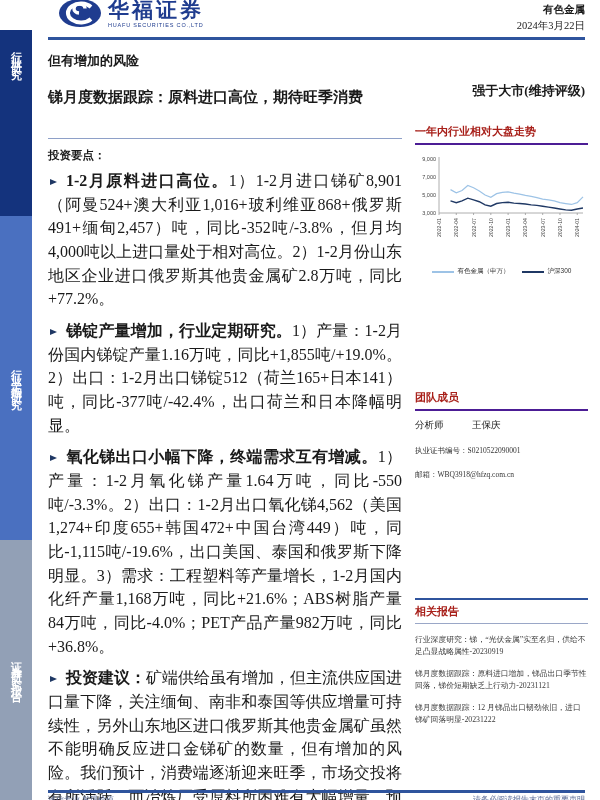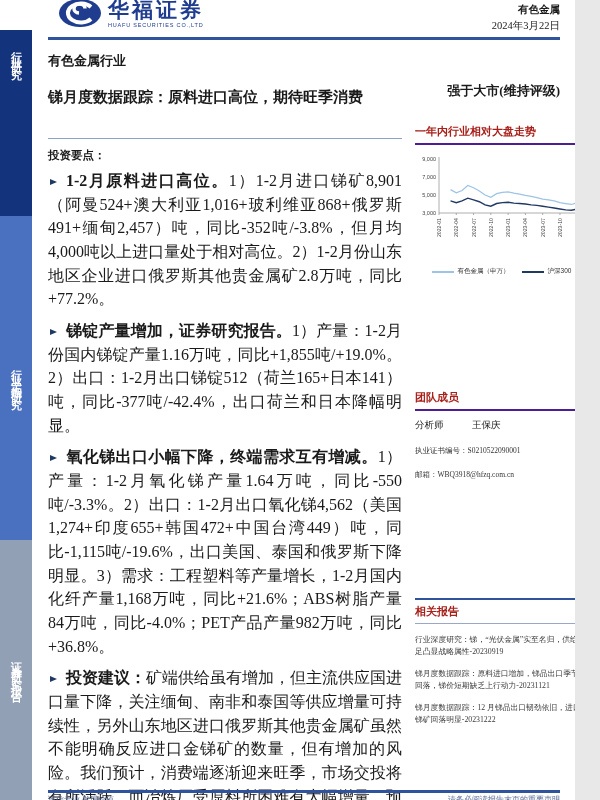--- a/index.html
+++ b/index.html
@@ -1,17 +1,17 @@
 <!DOCTYPE html>
 <html><head>
 <meta charset="utf-8">
 <style>
   html,body{margin:0;padding:0;background:#e8e8e8;}
-  .page{position:relative;width:543px;height:800px;background:#fff;overflow:hidden;
-        font-family:"Liberation Serif","DejaVu Serif",serif;color:#1a1a1a;padding-left:32px;}
+  .page{position:relative;width:600px;height:800px;background:#fff;overflow:hidden;
+        font-family:"Liberation Serif","DejaVu Serif",serif;color:#1a1a1a;}
   
   .sideseg{position:absolute;left:0;width:32px;display:flex;justify-content:center;}
   .seg1{top:30px;height:186px;background:#14337d;align-items:flex-start;padding-top:12px;box-sizing:border-box;}
   .seg2{top:216px;height:324px;background:#4a70c0;align-items:center;}
   .seg3{top:540px;height:260px;background:#92a0b6;align-items:center;}
   .vtext{writing-mode:vertical-rl;color:#fff;font-weight:bold;font-size:11px;
          letter-spacing:6px;font-family:"Liberation Sans",sans-serif;}
   
   .logo{position:absolute;left:58px;top:-2px;display:flex;align-items:flex-start;}
   .logo svg{display:block;}
@@ -83,29 +83,29 @@
       <div class="logo-cn">华福证券</div>
       <div class="logo-en">HUAFU SECURITIES CO.,LTD</div>
     </span>
   </div>
   <div class="header-right">
     <div class="hr-industry">有色金属</div>
     <div class="hr-date">2024年3月22日</div>
   </div>
   <div class="top-rule"></div>
 
-  <div class="industry-line">有色金属行业</div>
+  <div class="industry-line">但有增加的风险</div>
   <div class="report-title">锑月度数据跟踪：原料进口高位，期待旺季消费</div>
   <div class="rating">强于大市(维持评级)</div>
 
   <div class="keypoints">
     <div class="kp-heading">投资要点：</div>
     <div id="bullets">
         <div class="bullet"><span class="arrow"></span><span class="lead">1-2月原料进口高位。</span><span>1）1-2月进口锑矿8,901（阿曼524+澳大利亚1,016+玻利维亚868+俄罗斯491+缅甸2,457）吨，同比-352吨/-3.8%，但月均4,000吨以上进口量处于相对高位。2）1-2月份山东地区企业进口俄罗斯其他贵金属矿2.8万吨，同比+77.2%。</span></div>
-        <div class="bullet"><span class="arrow"></span><span class="lead">锑锭产量增加，证券研究报告。</span><span>1）产量：1-2月份国内锑锭产量1.16万吨，同比+1,855吨/+19.0%。2）出口：1-2月出口锑锭512（荷兰165+日本141）吨，同比-377吨/-42.4%，出口荷兰和日本降幅明显。</span></div>
+        <div class="bullet"><span class="arrow"></span><span class="lead">锑锭产量增加，行业定期研究。</span><span>1）产量：1-2月份国内锑锭产量1.16万吨，同比+1,855吨/+19.0%。2）出口：1-2月出口锑锭512（荷兰165+日本141）吨，同比-377吨/-42.4%，出口荷兰和日本降幅明显。</span></div>
         <div class="bullet"><span class="arrow"></span><span class="lead">氧化锑出口小幅下降，终端需求互有增减。</span><span>1）产量：1-2月氧化锑产量1.64万吨，同比-550吨/-3.3%。2）出口：1-2月出口氧化锑4,562（美国1,274+印度655+韩国472+中国台湾449）吨，同比-1,115吨/-19.6%，出口美国、泰国和俄罗斯下降明显。3）需求：工程塑料等产量增长，1-2月国内化纤产量1,168万吨，同比+21.6%；ABS树脂产量84万吨，同比-4.0%；PET产品产量982万吨，同比+36.8%。</span></div>
         <div class="bullet"><span class="arrow"></span><span class="lead">投资建议：</span><span>矿端供给虽有增加，但主流供应国进口量下降，关注缅甸、南非和泰国等供应增量可持续性，另外山东地区进口俄罗斯其他贵金属矿虽然不能明确反应进口金锑矿的数量，但有增加的风险。我们预计，消费端逐渐迎来旺季，市场交投将有所活跃，而冶炼厂受原料所困难有大幅增量，预计锑价震荡。长期仍看好光伏玻璃对锑需求的拉动，建议关注金锑双轮驱动湖南黄金、锡/锑资源龙头企业华锡有色和产能有增量的华钰矿业。</span></div>
         <div class="bullet"><span class="arrow"></span><span class="lead">风险提示：</span><span>下游需求不及预期，锑矿进口增量超预期</span></div>
       </div>
   </div>
 
   <div class="rightcol-box chart-box">
     <div class="box-heading">一年内行业相对大盘走势</div>
     <svg id="trend-svg" width="173" height="110" viewBox="0 0 173 110">
         <line x1="24" y1="6" x2="24" y2="62" stroke="#999" stroke-width="0.8"></line>

